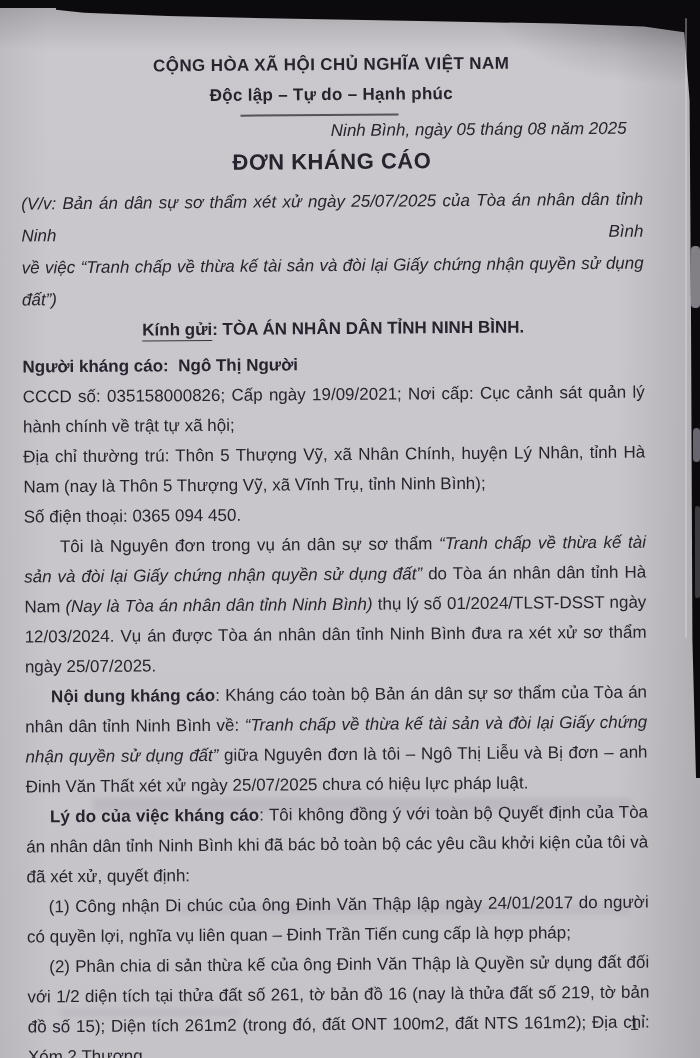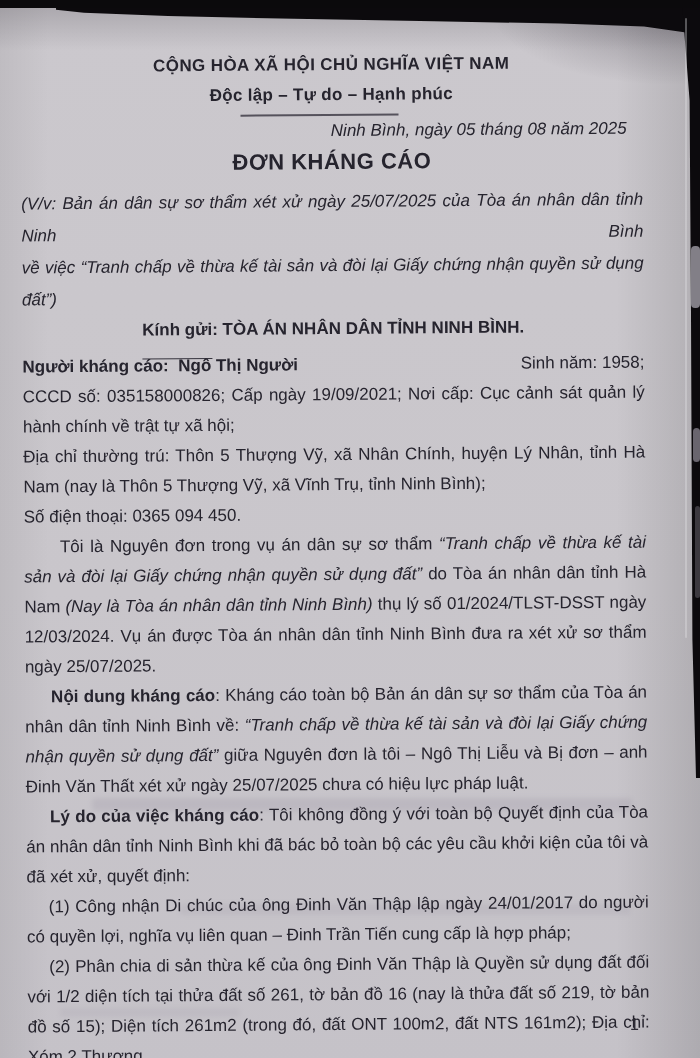--- a/index.html
+++ b/index.html
@@ -57,21 +57,21 @@
   .bold{font-weight:bold;}
   .italic{font-style:italic;}
   .national{font-weight:bold;letter-spacing:.4px;margin-bottom:6px;}
   .motto{font-weight:bold;letter-spacing:.3px;}
   .motto-rule{width:158px;height:2px;background:#55525c;margin:4px auto 0;transform:translateX(-12px);}
   .dateline{font-style:italic;padding-right:16px;margin-top:2px;}
   .doc-title{font-weight:bold;font-size:22px;line-height:32px;letter-spacing:.5px;}
   .subject{font-style:italic;line-height:32px;margin-top:8px;}
   .subject .jline{text-align:justify;text-align-last:justify;}
   .salutation{margin-top:6px;font-weight:bold;line-height:30px;}
-  .salutation .ul{border-bottom:1.6px solid #36343e;padding-bottom:19px;}
+  .salutation .ul{border-bottom:1.6px solid #36343e;padding-bottom:1px;}
   .party-row{display:flex;justify-content:space-between;margin-top:6px;line-height:30px;}
   .mt2{margin-top:2px;} .mt4{margin-top:4px;} .mt6{margin-top:6px;} .mt8{margin-top:8px;} .mt10{margin-top:10px;}
   .ind36{text-indent:36px;} .ind26{text-indent:26px;} .ind24{text-indent:24px;} .ind22{text-indent:22px;}
   .page-num{position:absolute;left:630px;top:1008px;font-size:16px;color:#2c2a33;}
 </style>
 </head>
 <body>
 
 <div class="stage">
   <div class="paper"></div>
@@ -101,21 +101,20 @@
 
     <div class="subject">
       <div class="jline">(V/v: Bản án dân sự sơ thẩm xét xử ngày 25/07/2025 của Tòa án nhân dân tỉnh Ninh Bình</div>
       <div class="jline">về việc “Tranh chấp về thừa kế tài sản và đòi lại Giấy chứng nhận quyền sử dụng đất”)</div>
     </div>
 
     <p class="salutation center"><span class="ul">Kính gửi</span><span>: TÒA ÁN NHÂN DÂN TỈNH NINH BÌNH.</span></p>
 
     <div class="party-row">
       <span><span class="bold">Người kháng cáo:</span>&nbsp; <span class="bold">Ngô Thị Người</span></span>
-      <span>Sinh năm: 1958;</span>
     </div>
 
     <p class="mt2">CCCD số: 035158000826; Cấp ngày 19/09/2021; Nơi cấp: Cục cảnh sát quản lý hành chính về trật tự xã hội;</p>
 
     <p class="mt6">Địa chỉ thường trú: Thôn 5 Thượng Vỹ, xã Nhân Chính, huyện Lý Nhân, tỉnh Hà Nam (nay là Thôn 5 Thượng Vỹ, xã Vĩnh Trụ, tỉnh Ninh Bình);</p>
 
     <p class="mt6">Số điện thoại: 0365 094 450.</p>
 
     <p class="mt4 ind36"><span>Tôi là Nguyên đơn trong vụ án dân sự sơ thẩm </span><span class="italic">“Tranh chấp về thừa kế tài sản và đòi lại Giấy chứng nhận quyền sử dụng đất”</span><span> do Tòa án nhân dân tỉnh Hà Nam </span><span class="italic">(Nay là Tòa án nhân dân tỉnh Ninh Bình)</span><span> thụ lý số 01/2024/TLST-DSST ngày 12/03/2024. Vụ án được Tòa án nhân dân tỉnh Ninh Bình đưa ra xét xử sơ thẩm ngày 25/07/2025.</span></p>
 

